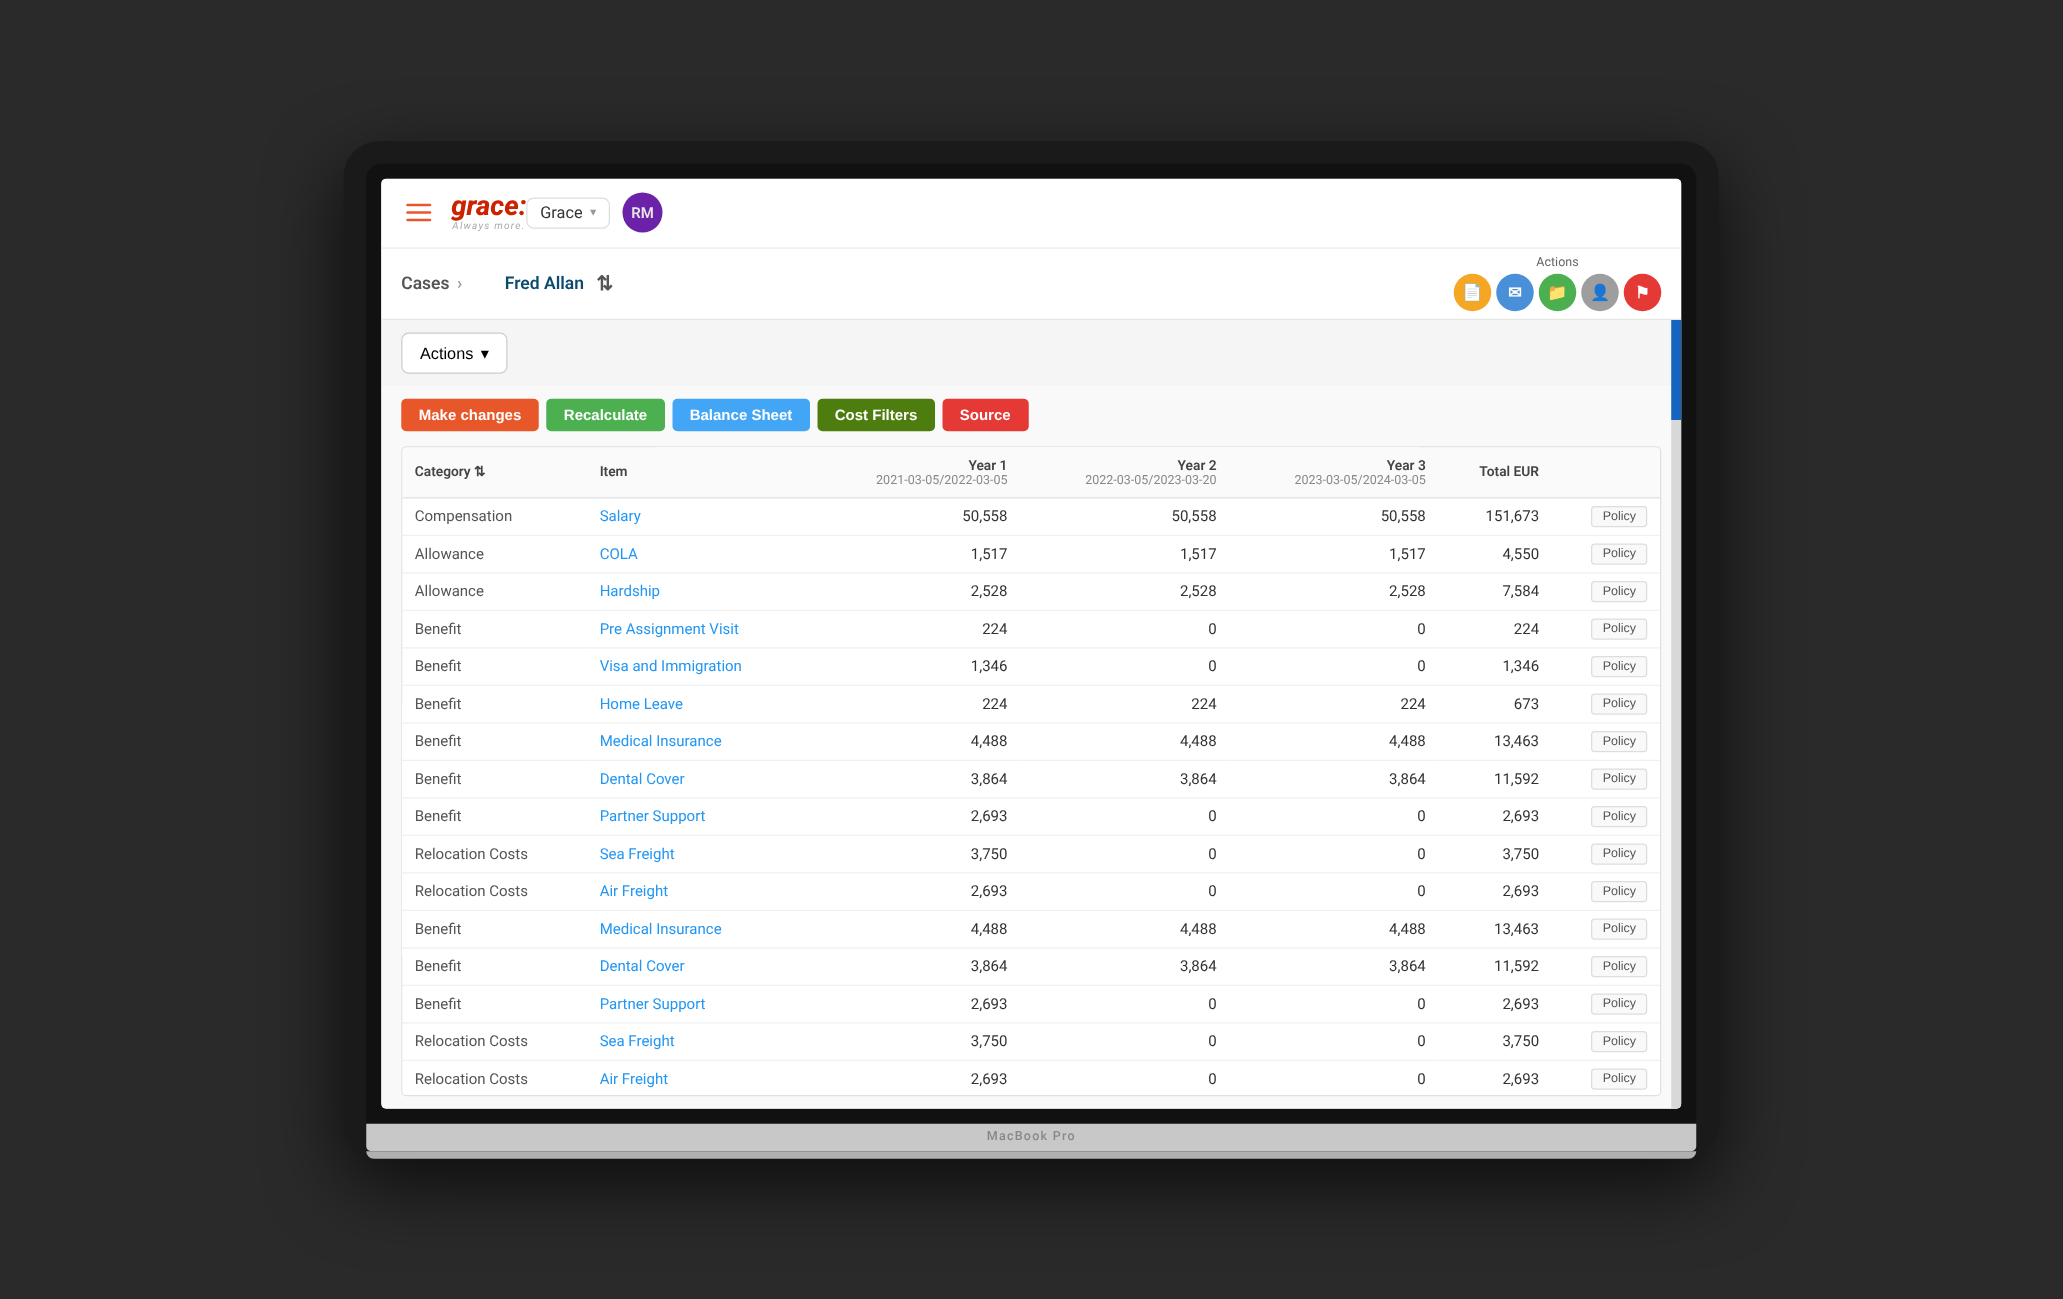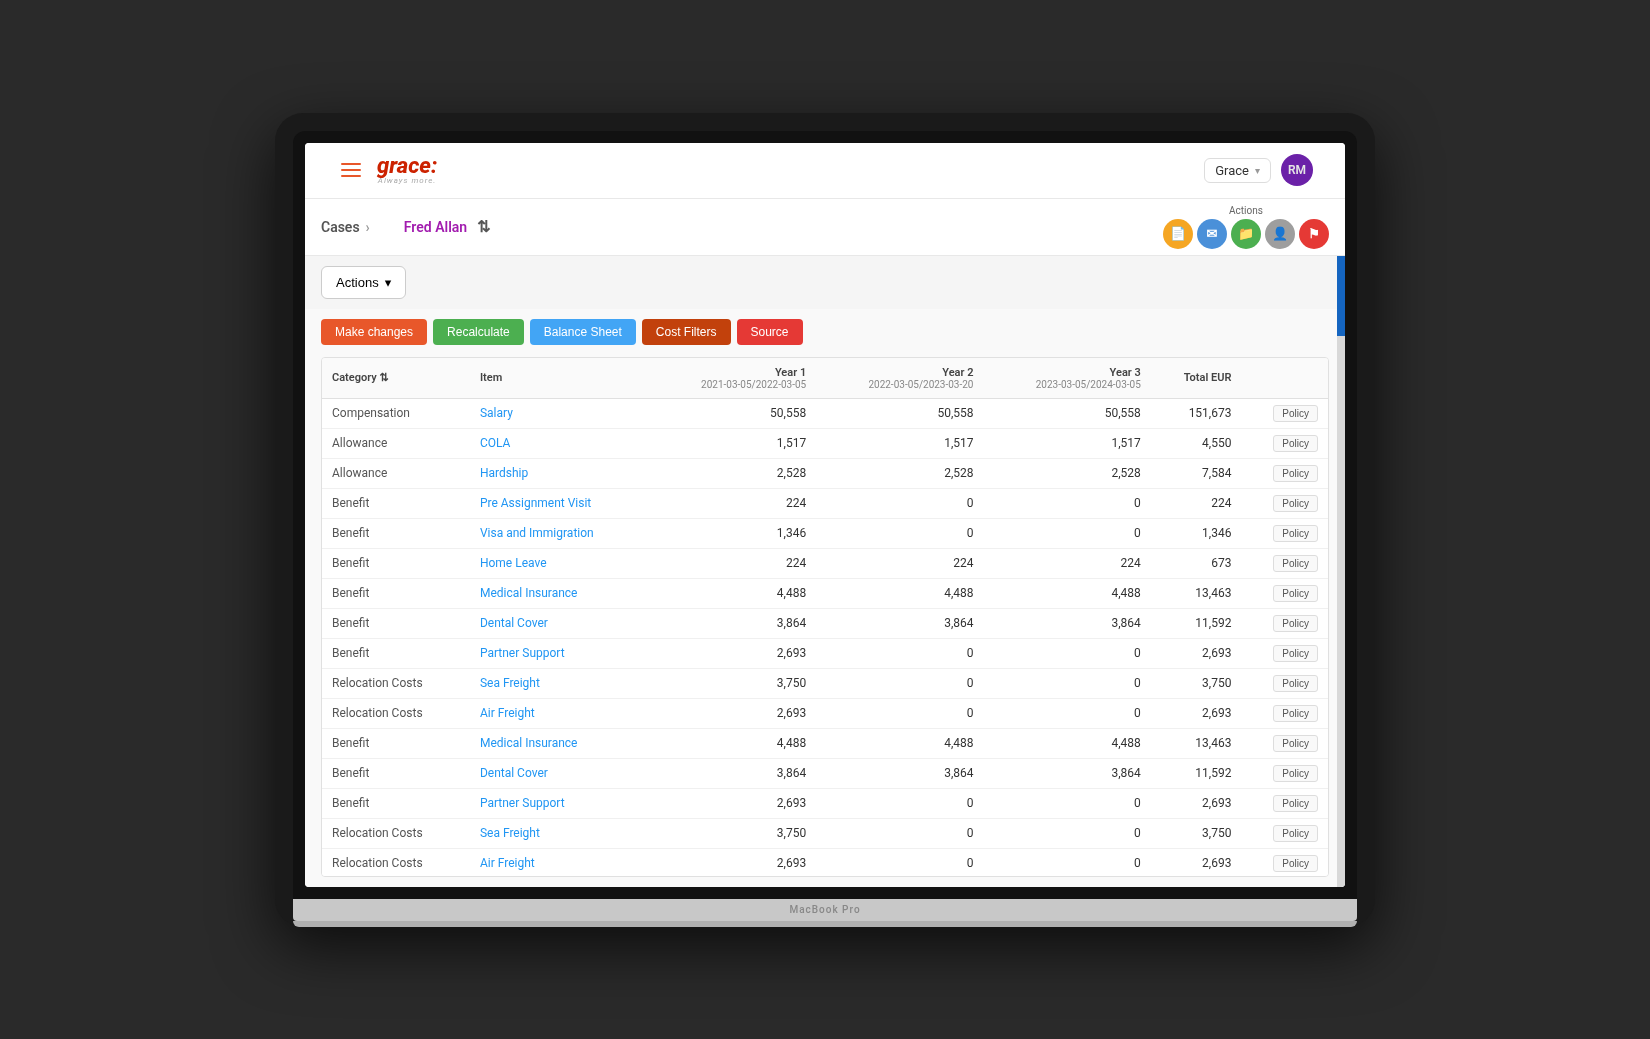--- a/index.html
+++ b/index.html
@@ -46,22 +46,21 @@
       height: 6px;
       border-radius: 0 0 8px 8px;
     }
 
     
     .app-header {
       background: #fff;
       border-bottom: 1px solid #e8e8e8;
       display: flex;
       align-items: center;
-      justify-content: space-between;
-      padding: 0 32px;
+      padding: 0 16px;
       height: 56px;
     }
     .header-left {
       display: flex;
       align-items: center;
       gap: 12px;
     }
     .hamburger-icon {
       display: flex;
       flex-direction: column;
@@ -171,28 +170,28 @@
     .action-buttons {
       display: flex;
       gap: 6px;
       margin-bottom: 12px;
     }
     .btn {
       border: none;
       border-radius: 4px;
       padding: 6px 14px;
       font-size: 12px;
-      font-weight: 400;
+      font-weight: 700;
       cursor: pointer;
       color: white;
     }
     .btn-orange { background: #e8572a; }
     .btn-green { background: #4caf50; }
     .btn-blue-light { background: #42a5f5; }
-    .btn-teal { background: #c2410c; }
+    .btn-teal { background: #4d7c0f; }
     .btn-red { background: #e53935; }
 
     
     .table-container {
       background: white;
       border: 1px solid #e0e0e0;
       border-radius: 4px;
       overflow: auto;
       max-height: 520px;
     }
@@ -301,21 +300,21 @@
             <span>RM</span>
           </div>
         </div>
       </div>
 
       <div class="nav-bar">
         <div style="display:flex;align-items:flex-end;gap:12px;">
           <div class="breadcrumb">
             <span style="cursor:pointer;color:#555;">Cases</span>
             <span style="color:#999;">›</span>
-            <span style="color:#a21caf;font-weight:600;padding-left:28px;">Fred Allan</span>
+            <span style="color:#0c4a6e;font-weight:600;padding-left:28px;">Fred Allan</span>
             <span style="margin-left:4px;font-size:16px;color:#555;cursor:pointer;">⇅</span>
           </div>
         </div>
         <div style="display:flex;gap:40px;align-items:flex-start;">
 
           <div class="toolbar-group">
             <div class="toolbar-group-label">Actions</div>
             <div class="toolbar-icons-row">
               <div class="toolbar-icon-btn" style="background:#f5a623;">📄</div>
               <div class="toolbar-icon-btn" style="background:#4a90d9;">✉</div>

